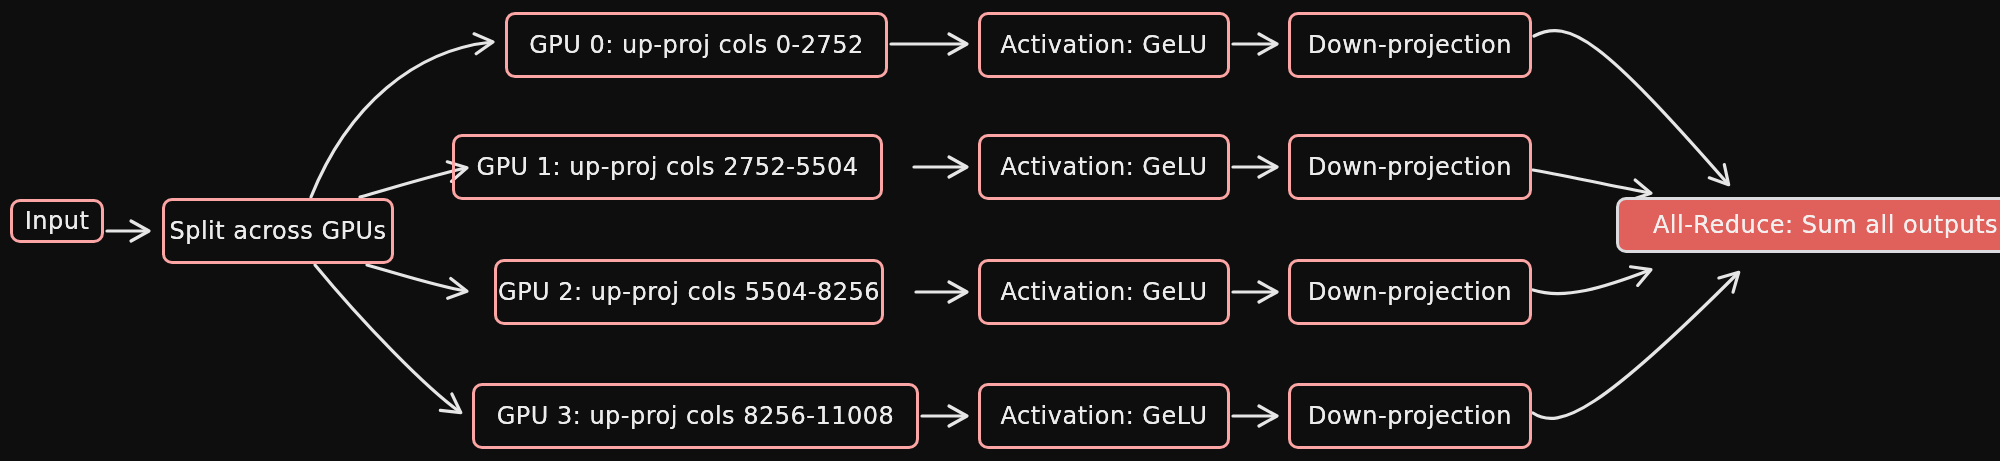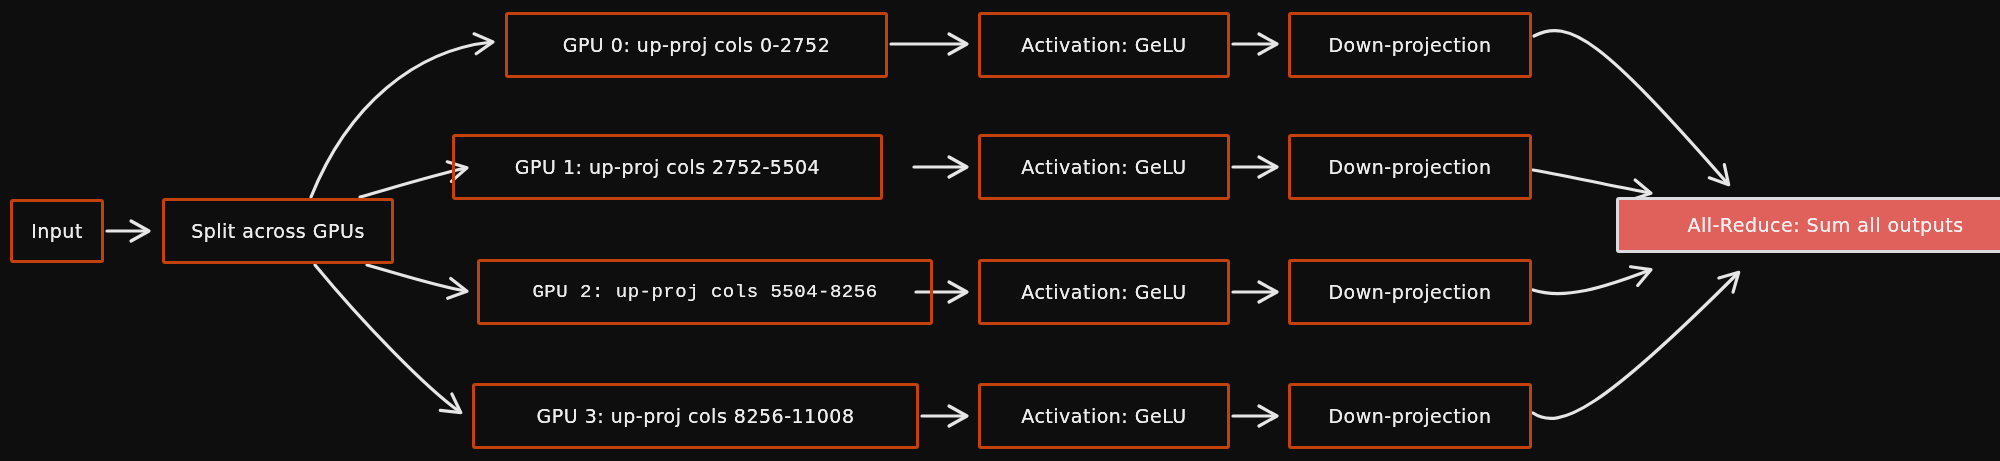--- a/index.html
+++ b/index.html
@@ -23,44 +23,44 @@
   }
   .arrow-layer path.arrow {
     fill: none;
     stroke: #e6e6e6;
     stroke-width: 3.2;
     stroke-linecap: round;
   }
   .node {
     position: absolute;
     box-sizing: border-box;
-    border: 3px solid #c2410c;
-    border-radius: 3px;
+    border: 3px solid #fca5a5;
+    border-radius: 10px;
     background: transparent;
     color: #ececec;
     display: flex;
     align-items: center;
     justify-content: center;
-    font-size: 19px;
+    font-size: 24px;
     letter-spacing: 0.5px;
     white-space: nowrap;
     text-shadow: 0 0 0.5px #ececec;
   }
   .node.accent {
     background: #e0605c;
     border-color: #dcdce0;
     color: #f4efef;
     text-shadow: 0 0 0.5px #f4efef;
   }
   
-  .n-input     { left: 10px;   top: 199px; width: 94px;  height: 64px; }
+  .n-input     { left: 10px;   top: 199px; width: 94px;  height: 44px; }
   .n-split     { left: 162px;  top: 198px; width: 232px; height: 66px; }
   .n-gpu0      { left: 505px;  top: 12px;  width: 383px; height: 66px; }
   .n-gpu1      { left: 452px;  top: 134px; width: 431px; height: 66px; }
-  .n-gpu2      { left: 477px;  top: 259px; width: 456px; height: 66px; font-family: Liberation Mono, monospace; }
+  .n-gpu2      { left: 494px;  top: 259px; width: 390px; height: 66px; }
   .n-gpu3      { left: 472px;  top: 383px; width: 447px; height: 66px; }
   .n-act0      { left: 978px;  top: 12px;  width: 252px; height: 66px; }
   .n-act1      { left: 978px;  top: 134px; width: 252px; height: 66px; }
   .n-act2      { left: 978px;  top: 259px; width: 252px; height: 66px; }
   .n-act3      { left: 978px;  top: 383px; width: 252px; height: 66px; }
   .n-down0     { left: 1288px; top: 12px;  width: 244px; height: 66px; }
   .n-down1     { left: 1288px; top: 134px; width: 244px; height: 66px; }
   .n-down2     { left: 1288px; top: 259px; width: 244px; height: 66px; }
   .n-down3     { left: 1288px; top: 383px; width: 244px; height: 66px; }
   .n-allreduce { left: 1616px; top: 197px; width: 395px; height: 56px; padding-left: 24px; }

